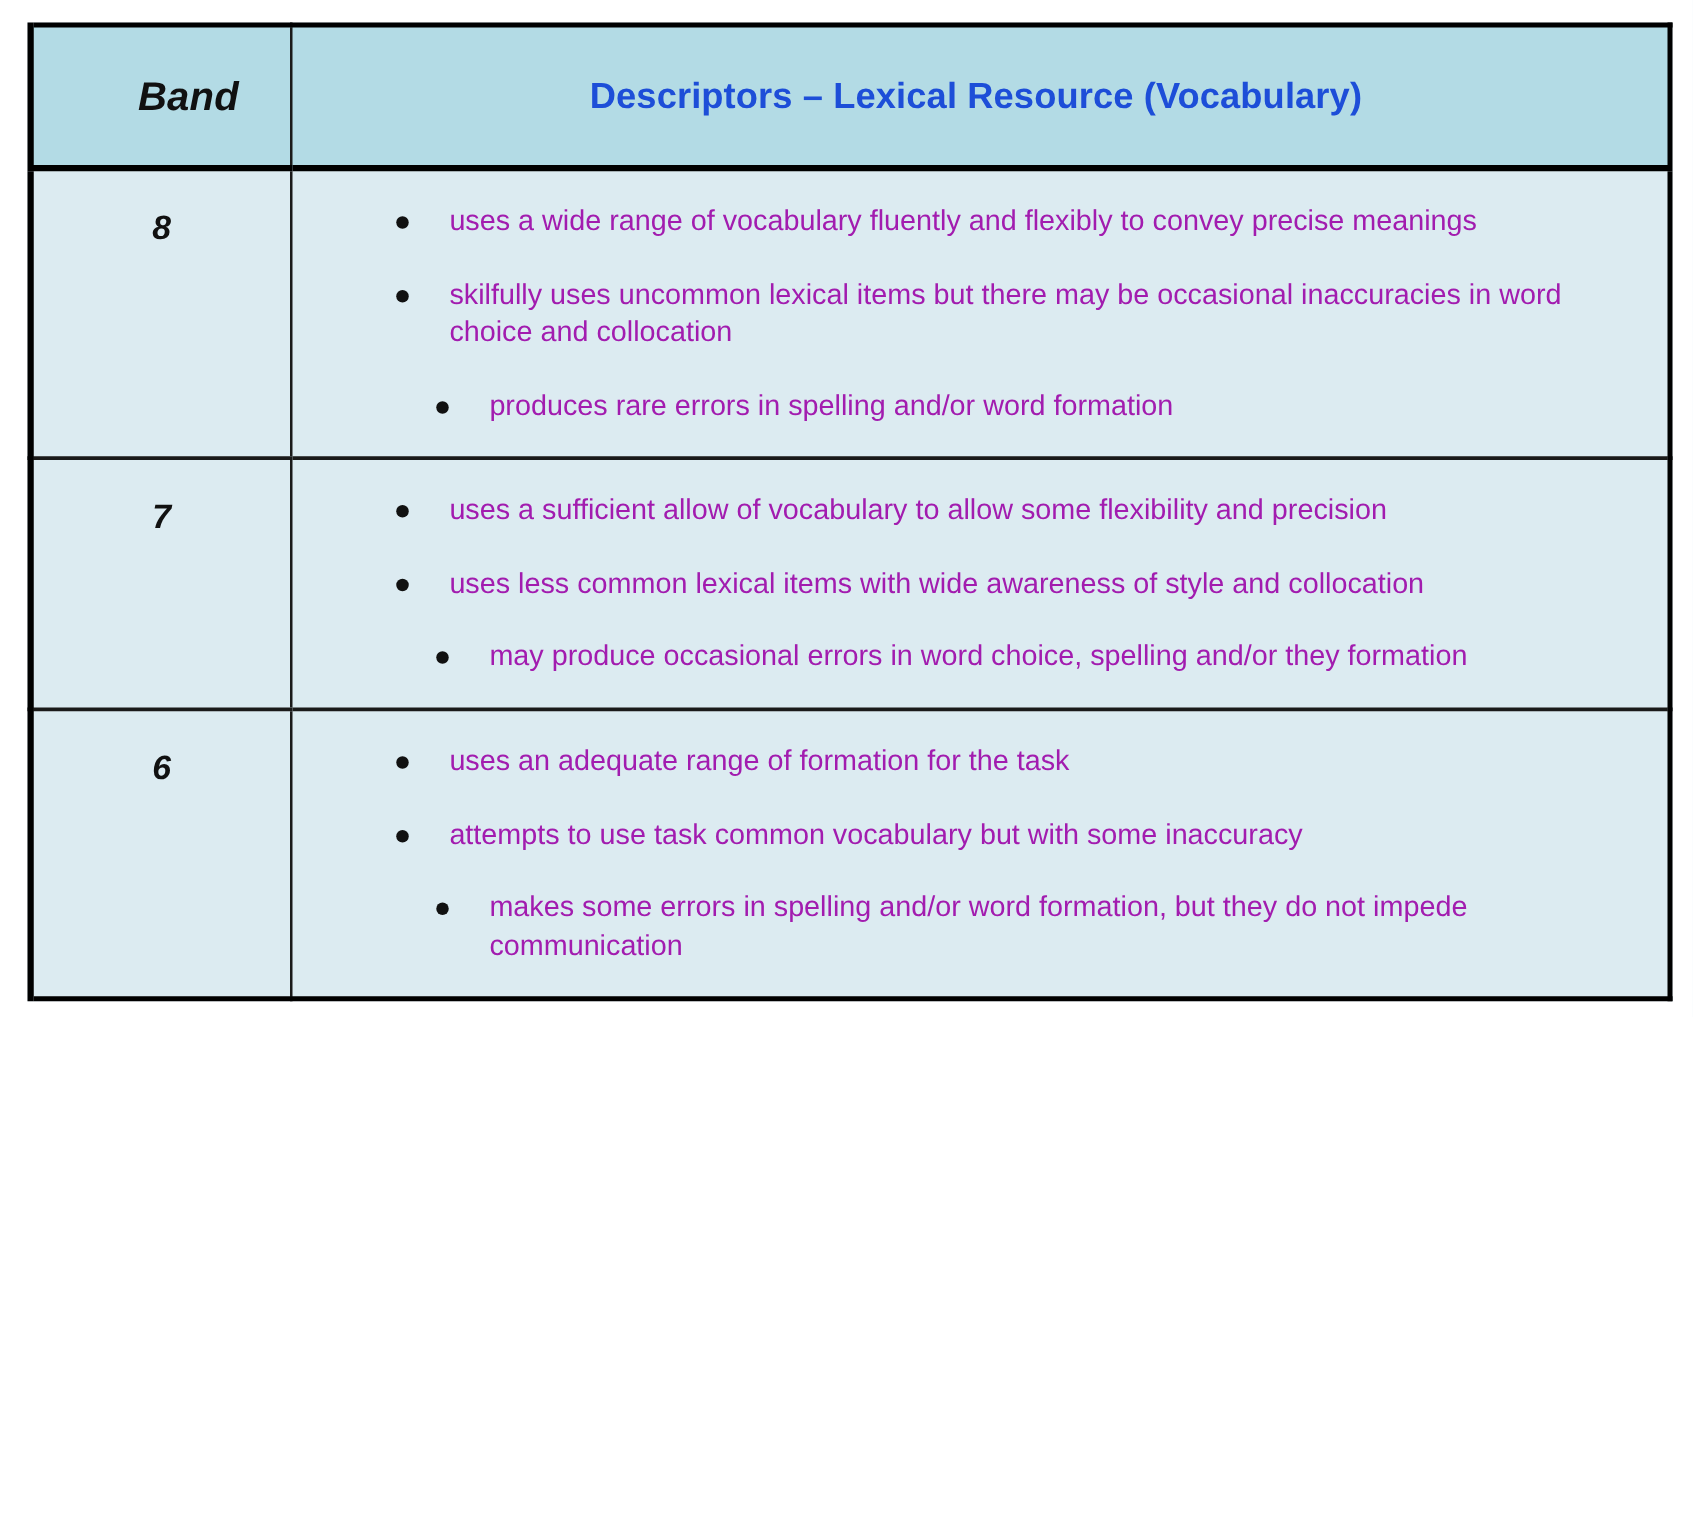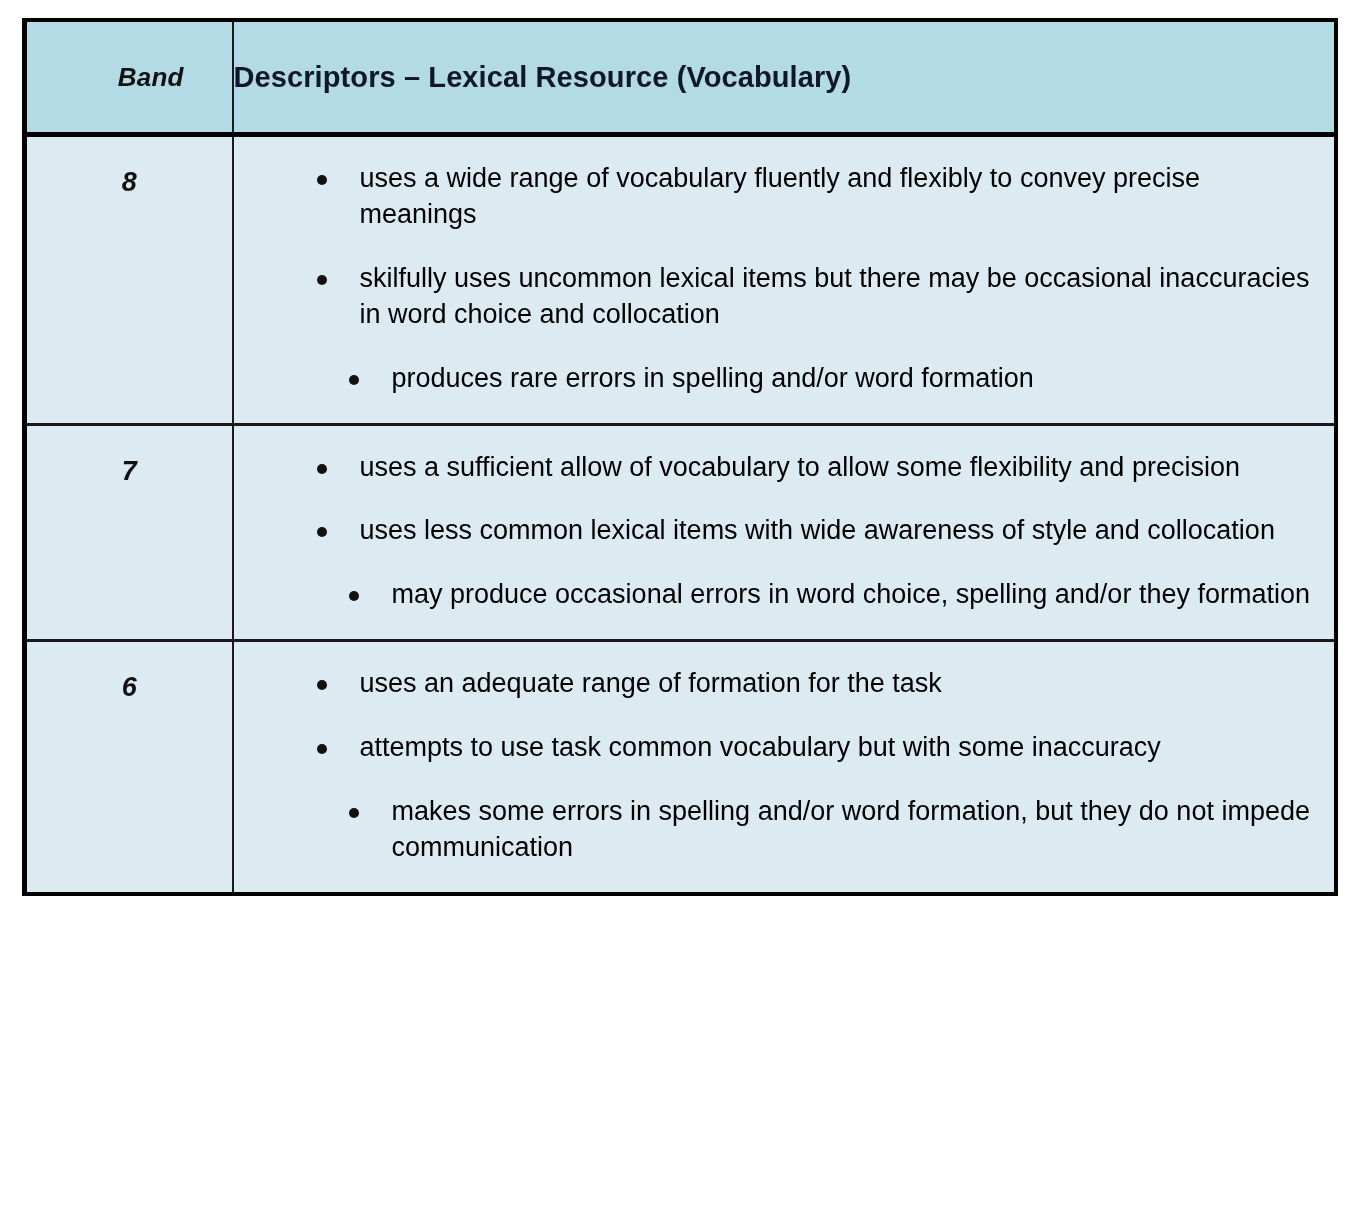--- a/index.html
+++ b/index.html
@@ -49,31 +49,31 @@
     padding: 0;
     vertical-align: middle;
     height: 110px;
   }
   th.th-band {
     border-right: 2px solid #1a1a1a;
   }
   .hdr-band-text {
     font-style: italic;
     font-weight: bold;
-    font-size: 26px;
+    font-size: 32px;
     color: #111111;
     text-align: center;
     letter-spacing: 0.2px;
     margin-left: 43px;
   }
   .hdr-desc-text {
     font-weight: bold;
     font-size: 29px;
-    color: #0f172a;
-    text-align: left;
+    color: #1d4ed8;
+    text-align: center;
     letter-spacing: 0.1px;
     padding-right: 6px;
   }
 
   
   tbody tr td {
     background: #dcebf1;
     border-bottom: 3px solid #1a1a1a;
     padding: 0;
     vertical-align: top;
@@ -98,23 +98,23 @@
     padding: 24px 14px 26px 0px;
   }
 
   ul.desc-list {
     list-style: none;
     margin: 0;
     padding: 0;
   }
   ul.desc-list li {
     position: relative;
-    font-size: 27px;
+    font-size: 23px;
     line-height: 1.33;
-    color: #000000;
+    color: #a21caf;
     padding-left: 126px;
     padding-right: 4px;
     margin-bottom: 28px;
   }
   ul.desc-list li:last-child {
     margin-bottom: 0;
     margin-left: 32px;
   }
   ul.desc-list li .bullet-dot {
     position: absolute;

